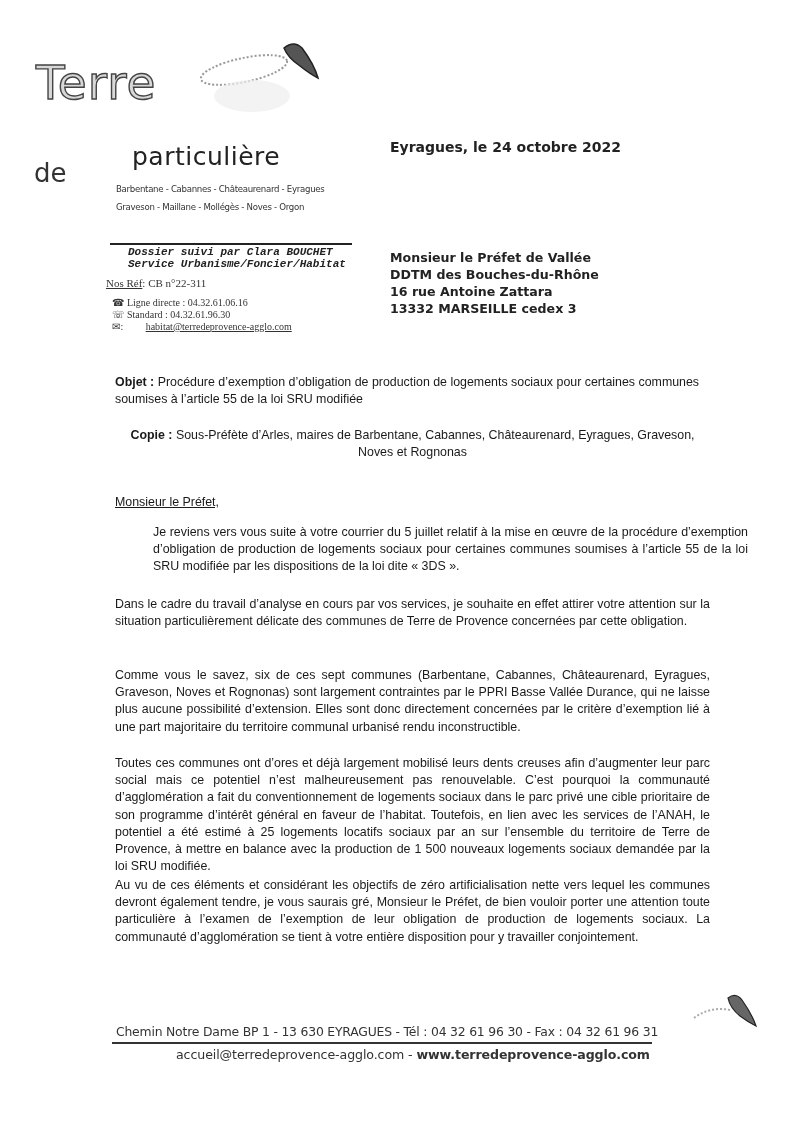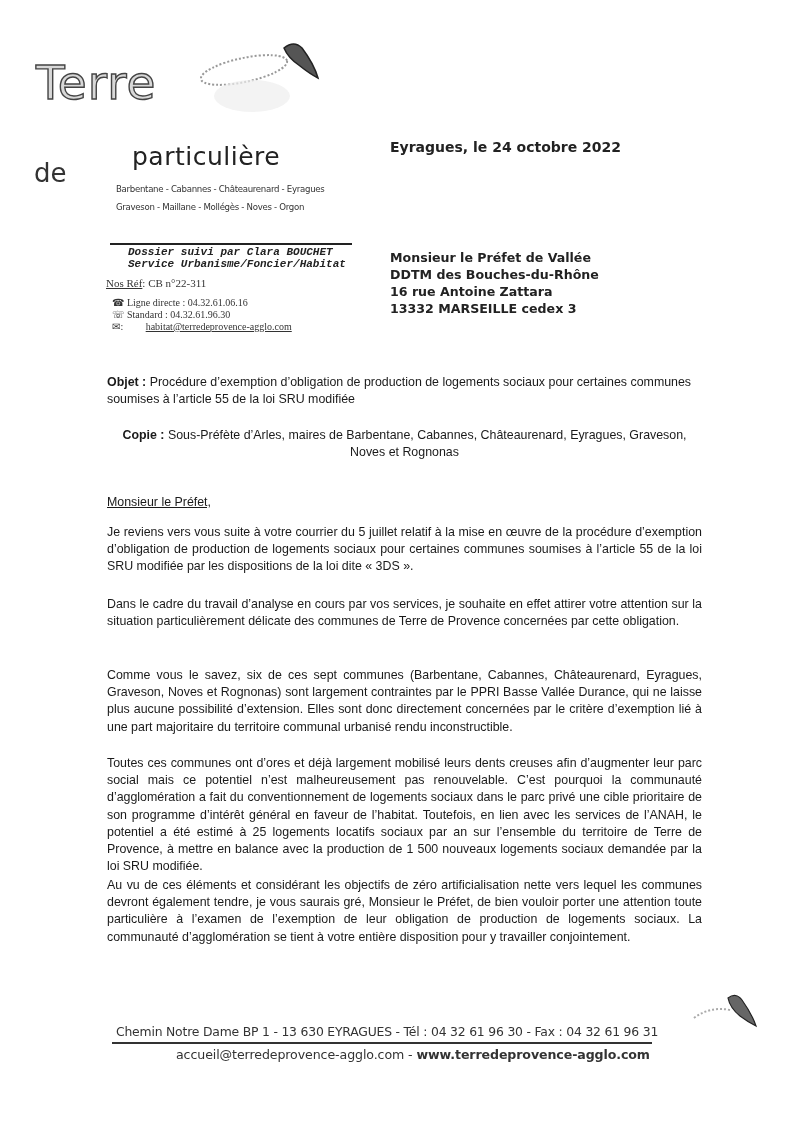--- a/index.html
+++ b/index.html
@@ -54,21 +54,21 @@
   .ref .u { text-decoration: underline; }
   .contacts { left: 112px; top: 297px; font-family: "Liberation Serif", serif; font-size: 10px; line-height: 12px; color: #333; }
   .contacts .mail { text-decoration: underline; margin-left: 20px; }
 
   .recipient {
     left: 390px; top: 249px; font-size: 12.6px; line-height: 17px; font-weight: bold;
     color: #222; font-family: "DejaVu Sans", sans-serif;
   }
 
   .body-text {
-    left: 107px; width: 595px; font-size: 12.4px; line-height: 17.2px; color: #1a1a1a;
+    left: 115px; width: 595px; font-size: 12.4px; line-height: 17.2px; color: #1a1a1a;
     font-family: "Liberation Sans", sans-serif; text-align: justify;
   }
   .body-text b { font-weight: bold; }
 
   .footer-line1 {
     left: 116px; top: 1024px; font-size: 12.4px; color: #333;
     font-family: "DejaVu Sans", sans-serif; letter-spacing: -0.2px;
   }
   .footer-rule { left: 112px; top: 1042px; width: 540px; height: 1.5px; background: #333; }
   .footer-line2 {
@@ -121,21 +121,21 @@
 </div>
 
 <div class="abs body-text" style="top:374px; text-align:left;">
   <b>Objet :</b><span> Procédure d’exemption d’obligation de production de logements sociaux pour certaines communes soumises à l’article 55 de la loi SRU modifiée</span>
 </div>
 <div class="abs body-text" style="top:427px; text-align:center;">
   <b>Copie :</b><span> Sous-Préfète d’Arles, maires de Barbentane, Cabannes, Châteaurenard, Eyragues, Graveson, Noves et Rognonas</span>
 </div>
 
 <div class="abs body-text" style="top:494px;text-decoration:underline;">Monsieur le Préfet,</div>
-<div class="abs body-text" style="top:524px;">Je reviens vers vous suite à votre courrier du 5 juillet relatif à la mise en œuvre de la procédure d’exemption d’obligation de production de logements sociaux pour certaines communes soumises à l’article 55 de la loi SRU modifiée par les dispositions de la loi dite « 3DS ».</div>
+<div class="abs body-text" style="top:524px;margin-left:38px;">Je reviens vers vous suite à votre courrier du 5 juillet relatif à la mise en œuvre de la procédure d’exemption d’obligation de production de logements sociaux pour certaines communes soumises à l’article 55 de la loi SRU modifiée par les dispositions de la loi dite « 3DS ».</div>
 <div class="abs body-text" style="top:596px;">Dans le cadre du travail d’analyse en cours par vos services, je souhaite en effet attirer votre attention sur la situation particulièrement délicate des communes de Terre de Provence concernées par cette obligation.</div>
 <div class="abs body-text" style="top:667px;">Comme vous le savez, six de ces sept communes (Barbentane, Cabannes, Châteaurenard, Eyragues, Graveson, Noves et Rognonas) sont largement contraintes par le PPRI Basse Vallée Durance, qui ne laisse plus aucune possibilité d’extension. Elles sont donc directement concernées par le critère d’exemption  lié à une part majoritaire du territoire communal urbanisé rendu inconstructible.</div>
 <div class="abs body-text" style="top:755px;">Toutes ces  communes ont d’ores et déjà largement mobilisé leurs dents creuses afin d’augmenter leur parc social mais ce potentiel n’est malheureusement pas renouvelable. C’est pourquoi la communauté d’agglomération a fait du conventionnement de logements sociaux dans le parc privé une cible prioritaire de son programme d’intérêt général en faveur de l’habitat. Toutefois,   en lien avec les services de l’ANAH, le potentiel a été estimé à 25 logements locatifs sociaux par an sur l’ensemble du territoire de Terre de Provence, à mettre en balance avec la production de 1 500 nouveaux logements sociaux demandée par la loi SRU modifiée.</div>
 <div class="abs body-text" style="top:877px;">Au vu de ces éléments et considérant les objectifs de zéro artificialisation nette vers lequel les communes devront également tendre, je vous saurais gré, Monsieur le Préfet, de bien vouloir porter une attention toute particulière à l’examen de l’exemption de leur obligation de production de logements sociaux. La communauté d’agglomération se tient à votre entière disposition pour y travailler conjointement.</div>
 
 <div class="abs footer-line1">Chemin Notre Dame BP 1 - 13 630 EYRAGUES  - Tél : 04 32 61 96 30  - Fax : 04 32 61 96 31</div>
 <div class="abs footer-rule"></div>
 <div class="abs footer-line2">
   <span>accueil@terredeprovence-agglo.com</span><span> - </span><span class="web">www.terredeprovence-agglo.com</span>
 </div>

